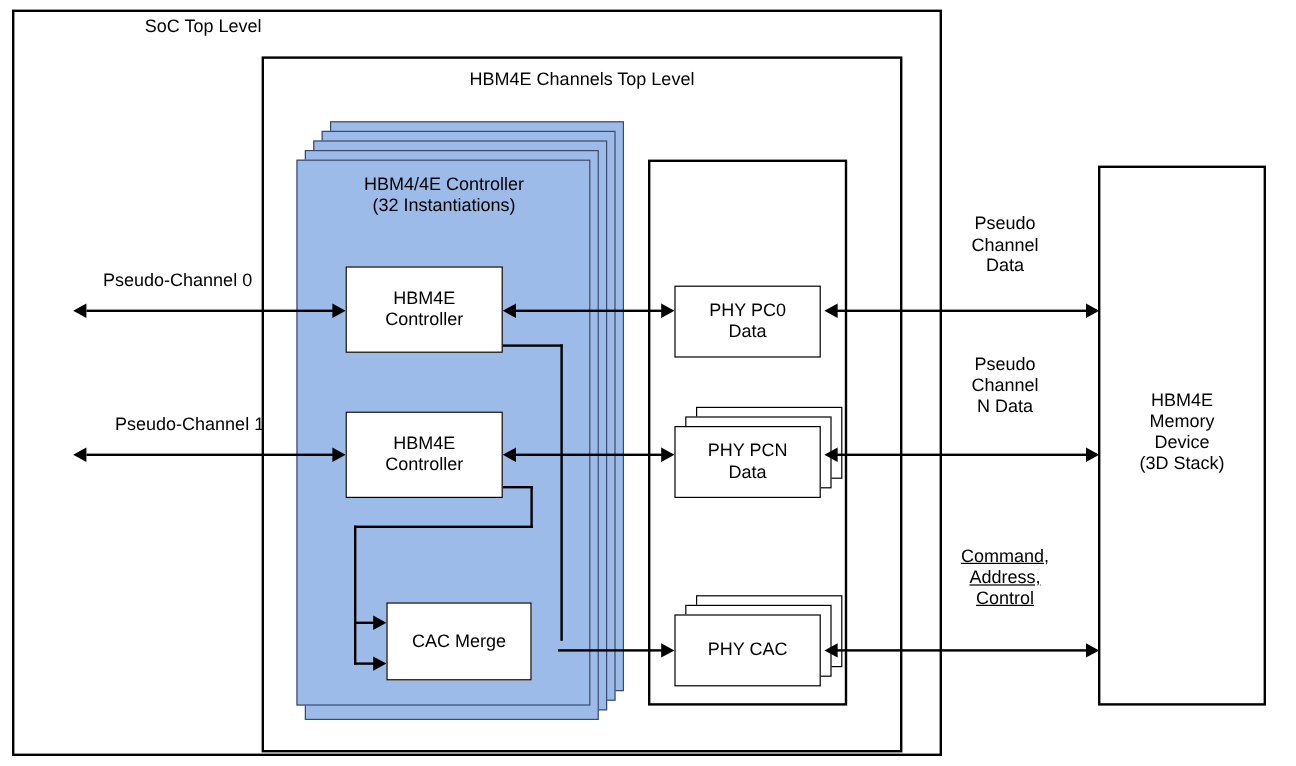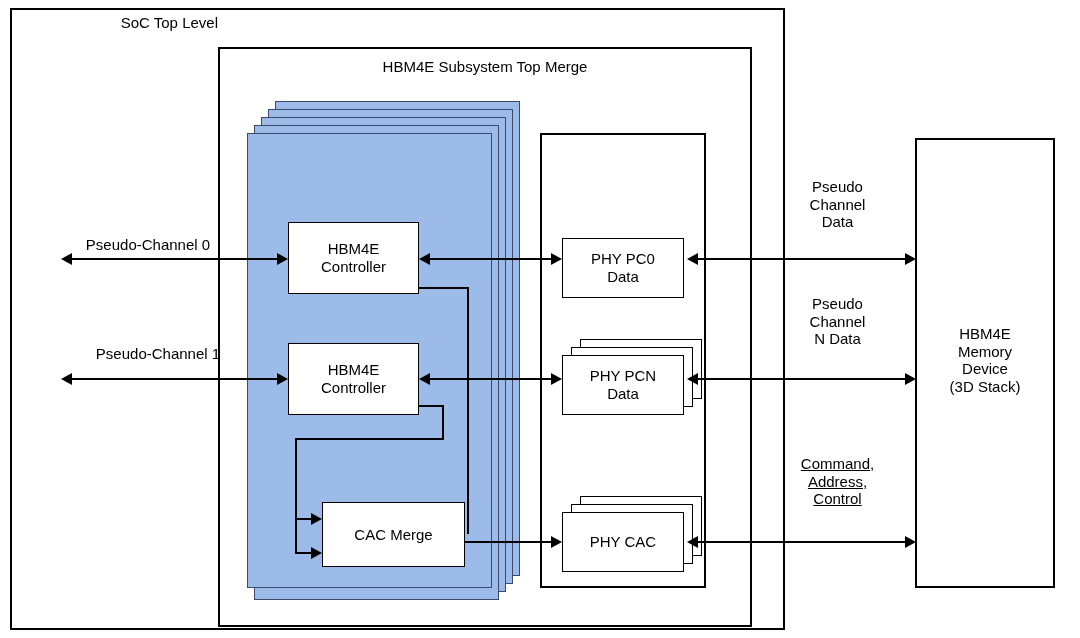--- a/index.html
+++ b/index.html
@@ -82,57 +82,59 @@
 </style>
 </head>
 <body>
 
 <div id="canvas">
 
   <div class="box" style="left:10px; top:8px; width:775px; height:622px;"></div>
   <div class="label left" style="left:18px; top:14px; width:200px;">SoC Top Level</div>
 
   <div class="box" style="left:218px; top:47px; width:534px; height:580px;"></div>
-  <div class="label" style="left:300px; top:58px; width:370px;">HBM4E Subsystem Top Merge</div>
+  <div class="label" style="left:300px; top:58px; width:370px;">HBM4E Channels Top Level</div>
 
   <div class="ctrl-block" style="left:275px; top:101px; width:245px; height:475px;"></div>
   <div class="ctrl-block" style="left:268px; top:109px; width:245px; height:475px;"></div>
   <div class="ctrl-block" style="left:261px; top:117px; width:245px; height:475px;"></div>
   <div class="ctrl-block" style="left:254px; top:125px; width:245px; height:475px;"></div>
   <div class="ctrl-block" style="left:247px; top:133px; width:245px; height:455px;"></div>
+  <div class="label" style="left:255px; top:145px; width:230px;">HBM4/4E Controller
+(32 Instantiations)</div>
 
   <div class="box" style="left:540px; top:133px; width:166px; height:455px; border-width:2px;"></div>
 
   <div class="box" style="left:915px; top:138px; width:140px; height:450px;"></div>
   <div class="label" style="left:920px; top:325px; width:130px;">HBM4E
 Memory
 Device
 (3D Stack)</div>
 
   <div class="white-block" style="left:288px; top:222px; width:131px; height:72px;">HBM4E
 Controller</div>
 
   <div class="white-block" style="left:288px; top:343px; width:131px; height:72px;">HBM4E
 Controller</div>
 
-  <div class="white-block" style="left:322px; top:502px; width:143px; height:65px;">CAC Merge</div>
+  <div class="white-block" style="left:322px; top:502px; width:121px; height:65px;">CAC Merge</div>
 
   <div class="white-block" style="left:562px; top:238px; width:122px; height:60px;">PHY PC0
 Data</div>
 
   <div class="stack-shadow" style="left:580px; top:339px; width:122px; height:60px;"></div>
   <div class="stack-shadow" style="left:571px; top:347px; width:122px; height:60px;"></div>
   <div class="white-block" style="left:562px; top:355px; width:122px; height:60px;">PHY PCN
 Data</div>
 
   <div class="stack-shadow" style="left:580px; top:496px; width:122px; height:60px;"></div>
   <div class="stack-shadow" style="left:571px; top:504px; width:122px; height:60px;"></div>
   <div class="white-block" style="left:562px; top:512px; width:122px; height:60px;">PHY CAC</div>
 
-  <div class="label" style="left:58px; top:225px; width:180px;margin-top:11px;">Pseudo-Channel 0</div>
+  <div class="label" style="left:58px; top:225px; width:180px;">Pseudo-Channel 0</div>
   <div class="label" style="left:68px; top:345px; width:180px;">Pseudo-Channel 1</div>
 
   <div class="label" style="left:775px; top:178px; width:125px;">Pseudo
 Channel
 Data</div>
   <div class="label" style="left:775px; top:295px; width:125px;">Pseudo
 Channel
 N Data</div>
   <div class="label" style="left:775px; top:455px; width:125px;text-decoration:underline;">Command,
 Address,

